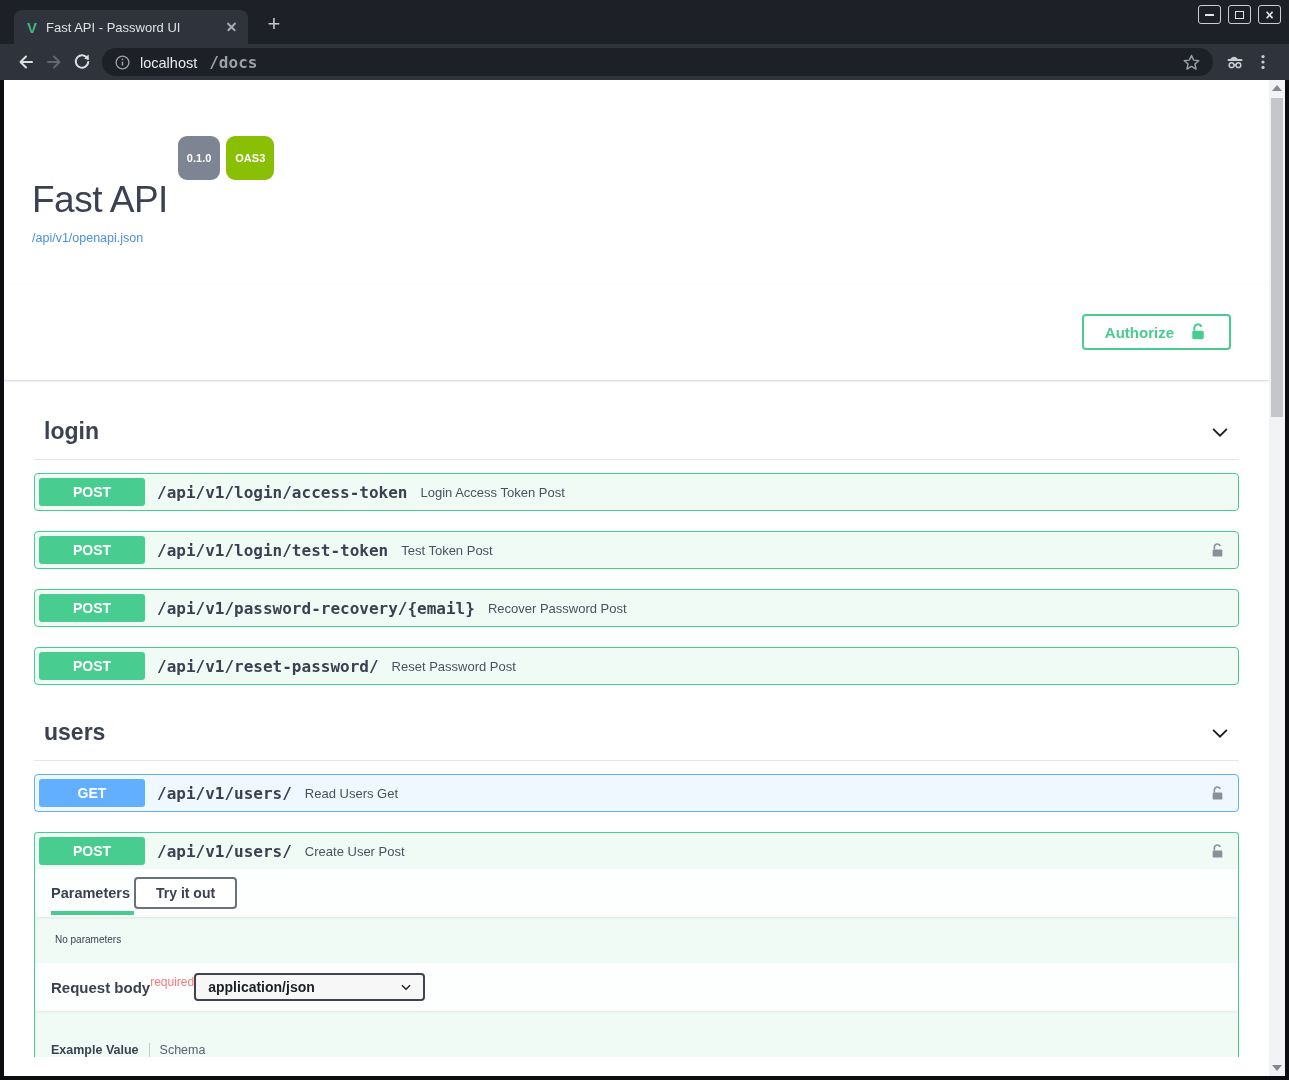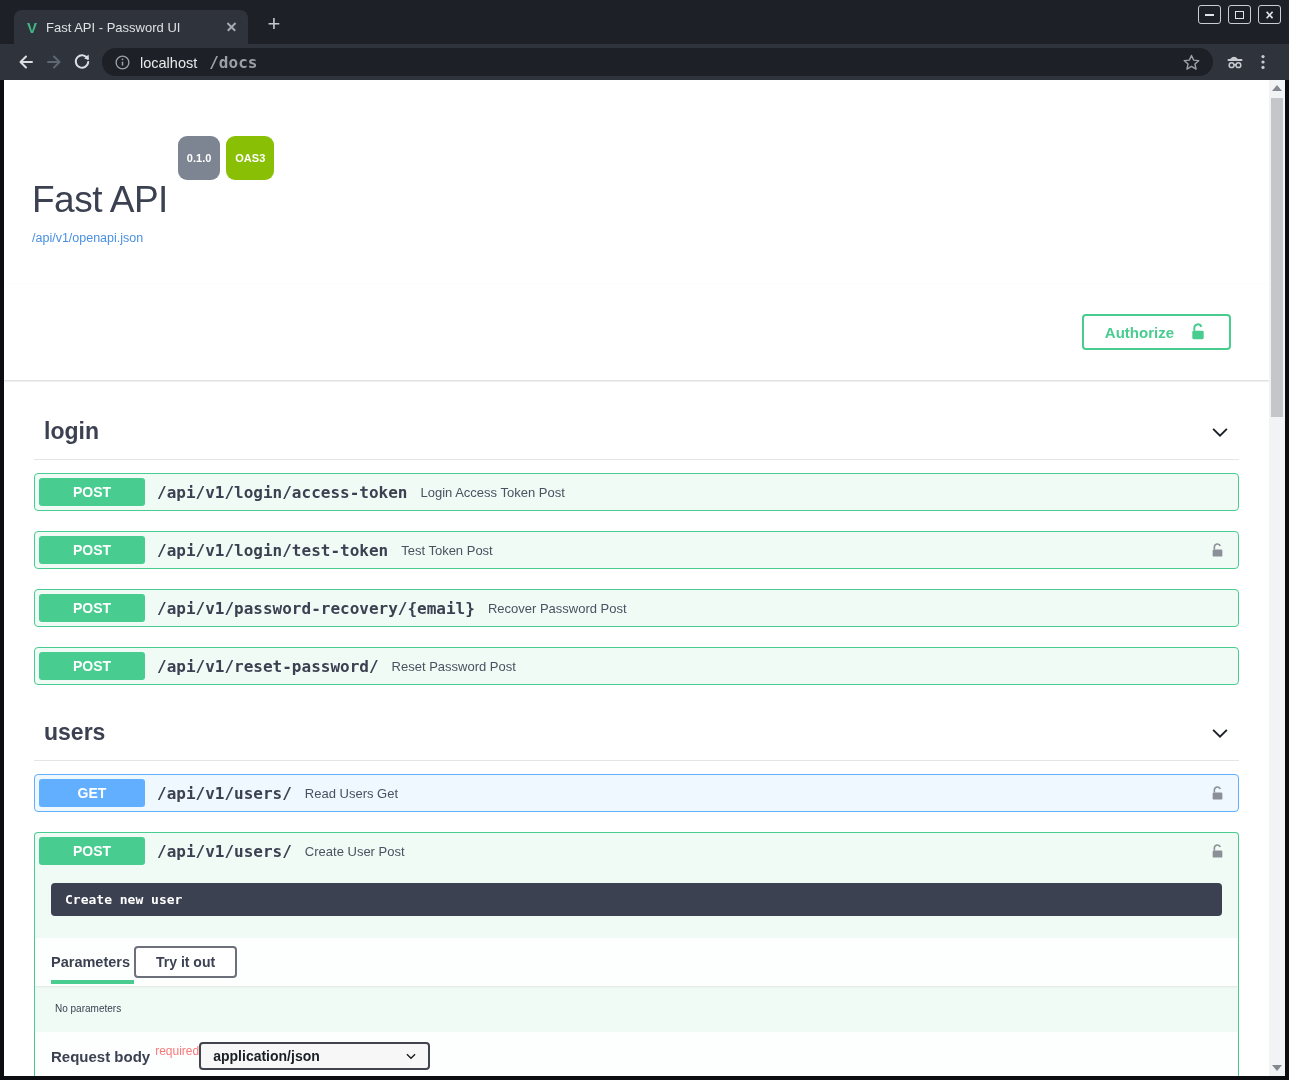--- a/index.html
+++ b/index.html
@@ -75,21 +75,21 @@
   .desc-wrap { padding:14px 16px 22px; }
   .desc-bar { background:#3b4151; border-radius:4px; padding:9px 14px; color:#fff;
               font-family:"DejaVu Sans Mono",monospace; font-size:13px; font-weight:bold; }
   .sec-header { display:flex; align-items:center; justify-content:flex-start; background:rgba(255,255,255,.85);
                 box-shadow:0 1px 2px rgba(0,0,0,.08); padding:0 16px; min-height:48px; }
   .tab-param { font-size:14.5px; font-weight:bold; color:#3b4151; border-bottom:4px solid #49cc90; padding:14px 4px 10px 0; }
   .btn-try { background:#fff; border:2px solid #6b707a; border-radius:4px; padding:6px 20px; font-weight:bold;
              font-size:14px; color:#3b4151; cursor:pointer; font-family:"Liberation Sans",sans-serif; }
   .no-params { padding:17px 20px 18px; font-size:10px; color:#3b4151; }
   .req-label { font-size:15px; font-weight:bold; color:#3b4151; }
-  .req-required { font-size:12px; color:#f87979; vertical-align:top; position:relative; top:-4px; margin-left:5px; font-weight:normal; }
+  .req-required { font-size:12px; color:#f87979; vertical-align:top; position:relative; top:-4px; font-weight:normal; }
   .mt-select { display:flex; align-items:center; justify-content:space-between; width:231px; background:#f7f7f7;
                border:2px solid #41444e; border-radius:4px; padding:4px 10px 4px 12px; font-weight:bold; font-size:14px;
                color:#1a1f26; cursor:pointer; }
   .model-wrap { padding:32px 16px 0; }
   .model-tabs { display:flex; align-items:center; gap:10px; font-size:12.5px; margin-bottom:9px; }
   .tab-example { font-weight:bold; color:#3b4151; }
   .tab-div { width:1px; height:14px; background:#c6c9cd; }
   .tab-schema { color:#5b616e; cursor:pointer; }
 
   
@@ -262,23 +262,20 @@
           <span class="summary">Create User Post</span>
           <button class="lock-btn">
             <svg width="17" height="17" viewBox="0 0 20 20">
                 <path d="M6.3 8.8 V5.9 a3.6 3.6 0 0 1 7-1.1" fill="none" stroke="#8b9098" stroke-width="1.9"></path>
                 <rect x="4.3" y="8.8" width="11.4" height="8.4" rx="1.4" fill="#8b9098"></rect>
               </svg>
           </button>
         </div>
 
         <div class="opblock-body">
-          <div class="desc-wrap">
-            <div class="desc-bar">Create new user</div>
-          </div>
 
           <div class="sec-header">
             <span class="tab-param">Parameters</span>
             <button class="btn-try">Try it out</button>
           </div>
 
           <div class="no-params">No parameters</div>
 
           <div class="sec-header">
             <span class="req-label"><span>Request body</span><span class="req-required">required</span></span>

